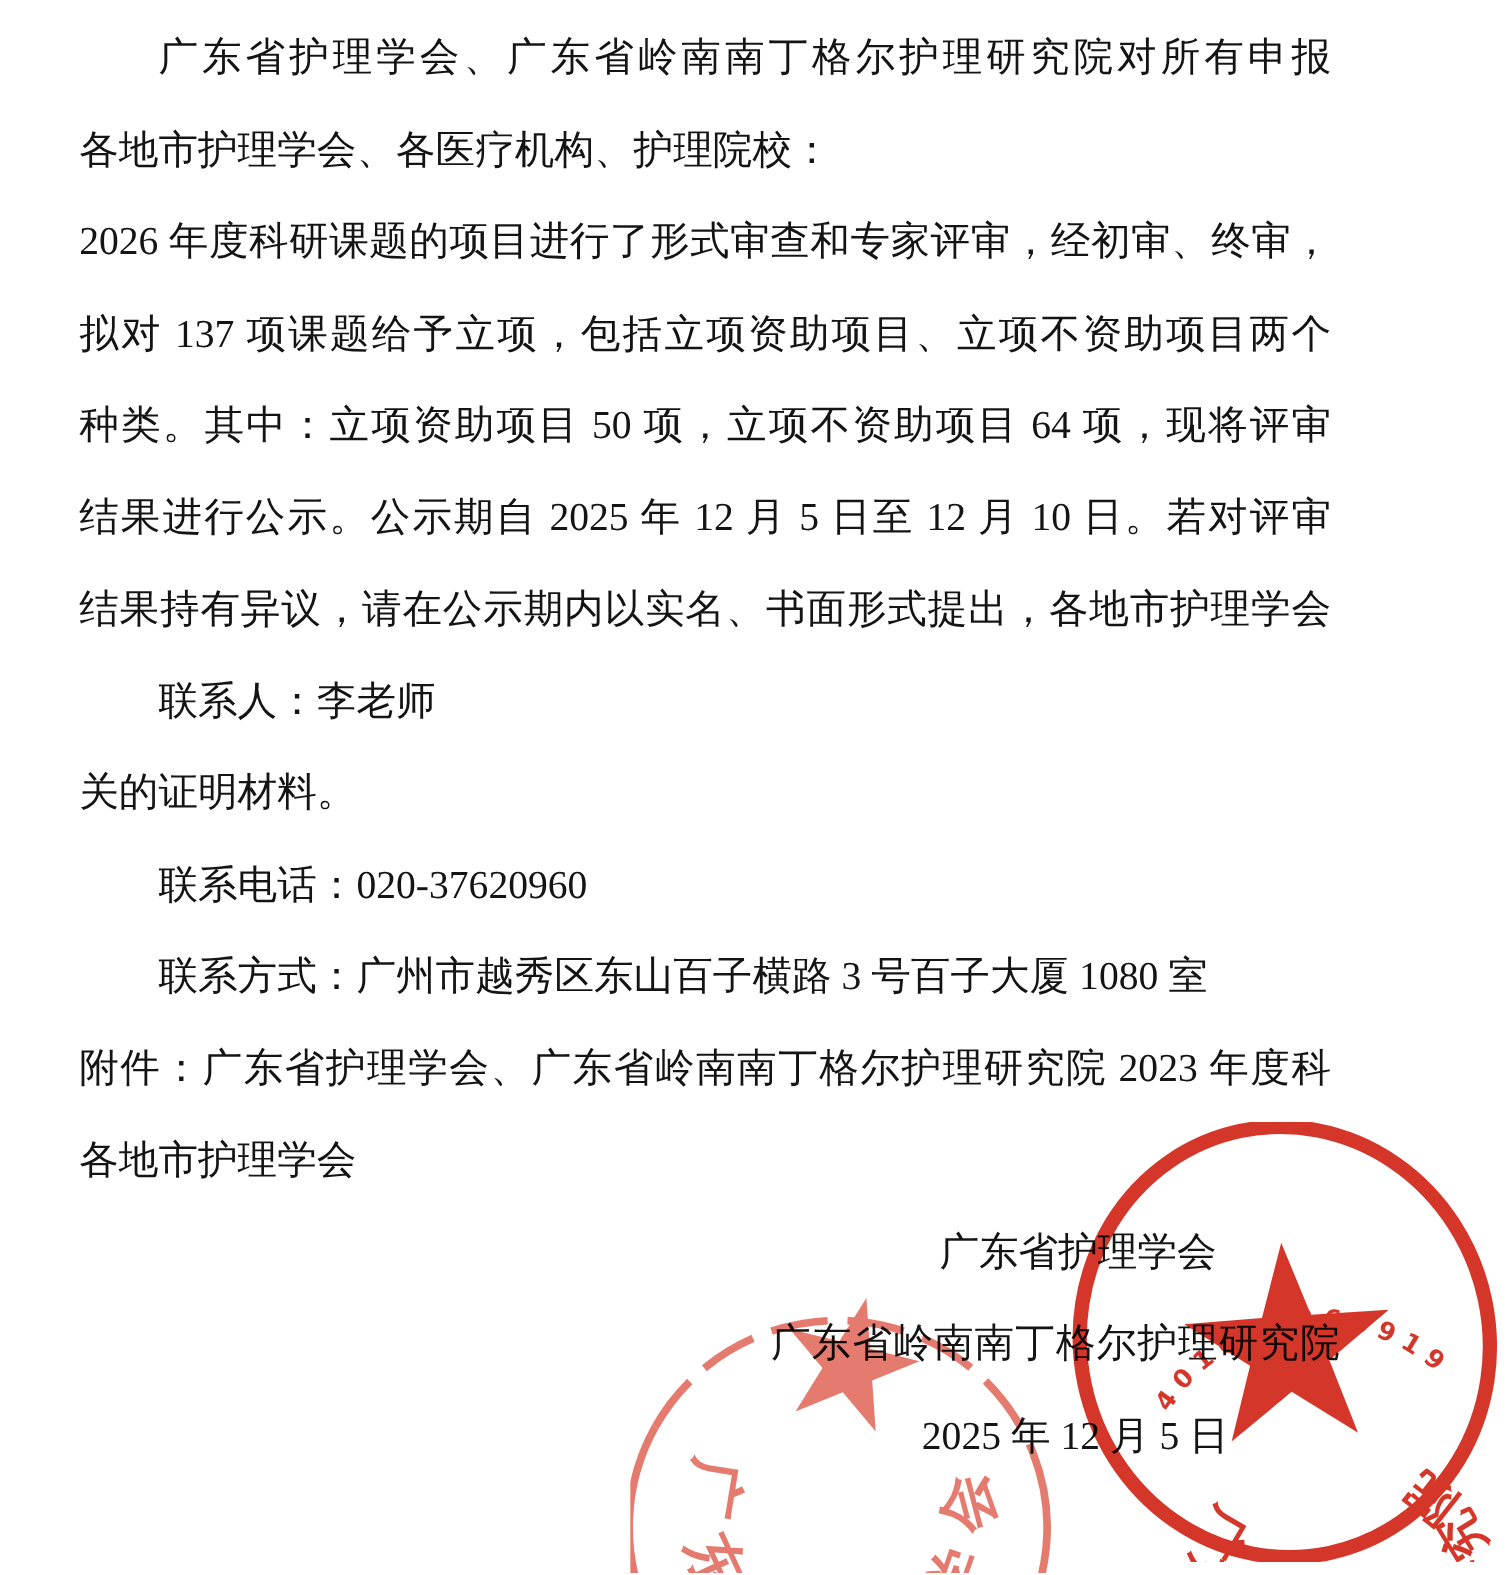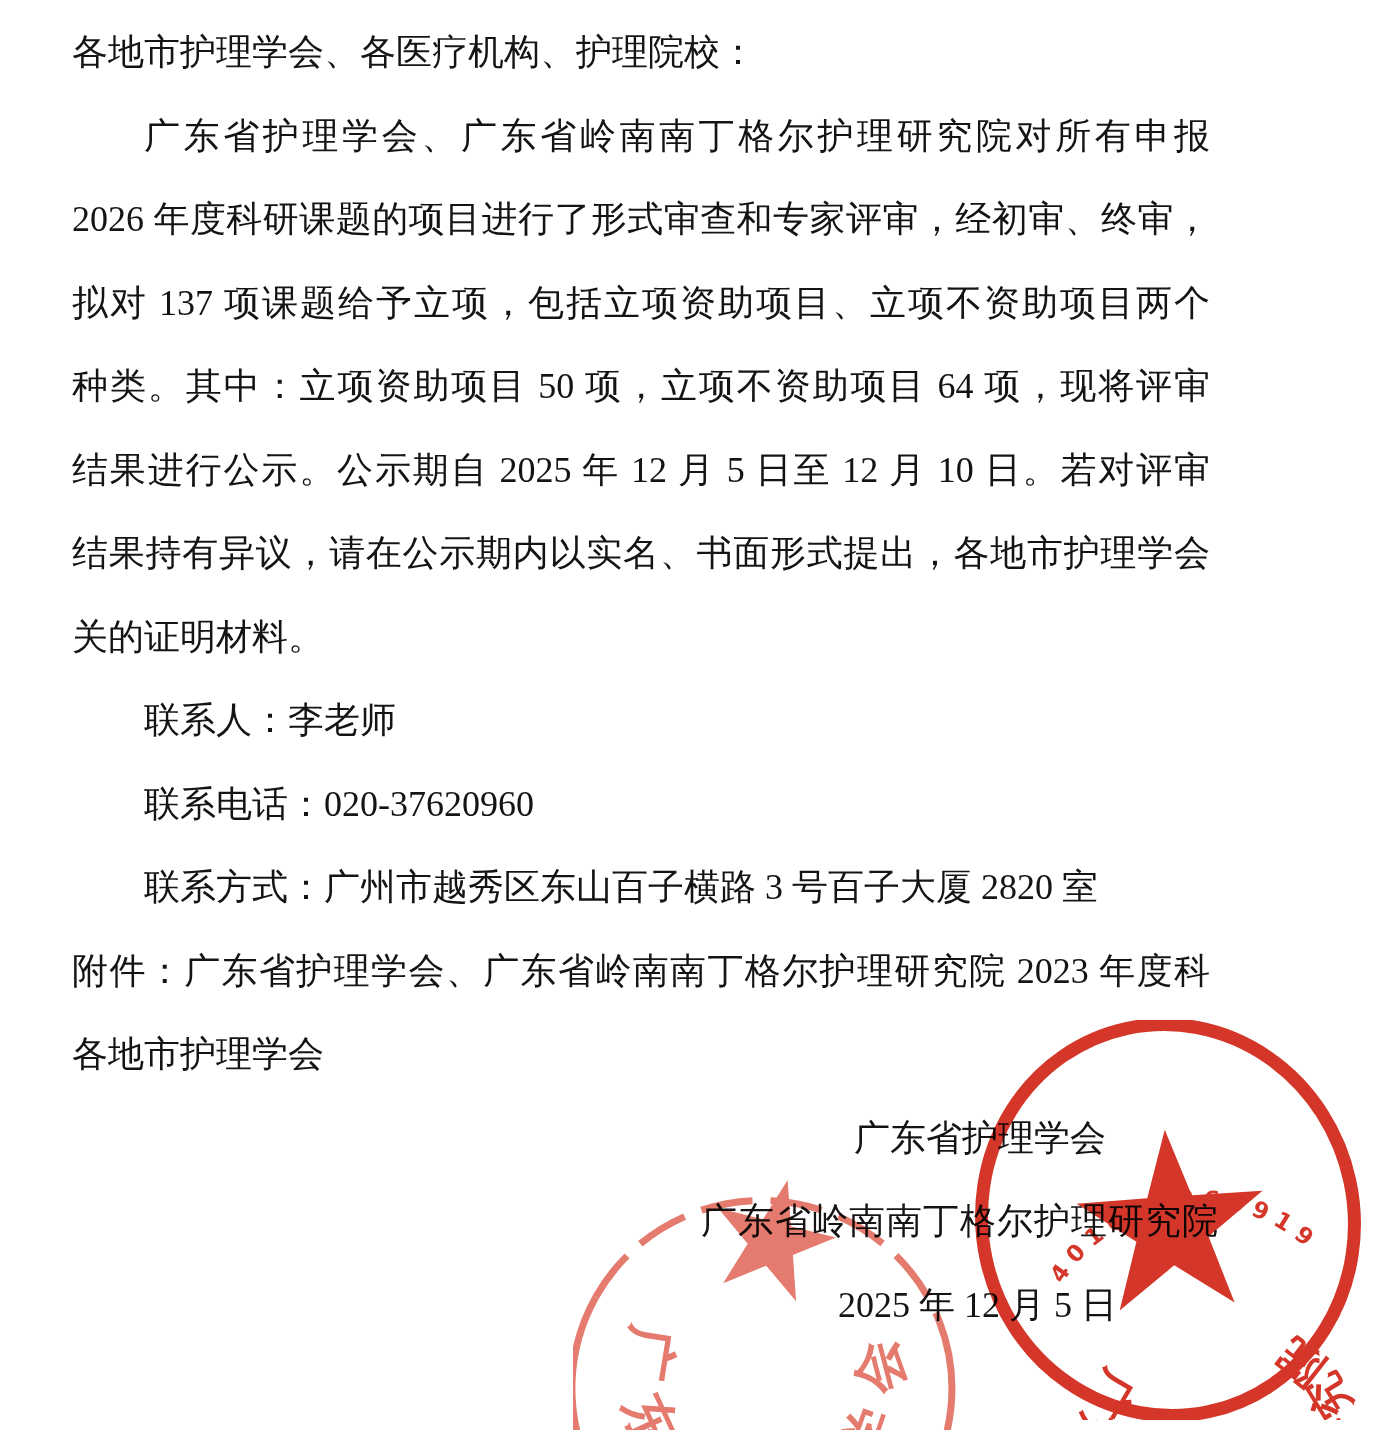--- a/index.html
+++ b/index.html
@@ -68,31 +68,31 @@
     font-size:23px;
     font-weight:bold;
     letter-spacing:8px;
     font-family:"DejaVu Sans","Liberation Sans",sans-serif;
   }
 </style>
 </head>
 <body>
 
 <div class="doc">
+  <div class="line indent fill">广东省护理学会、广东省岭南南丁格尔护理研究院对所有申报</div>
   <div class="line">各地市护理学会、各医疗机构、护理院校：</div>
-  <div class="line indent fill">广东省护理学会、广东省岭南南丁格尔护理研究院对所有申报</div>
   <div class="line fill">2026 年度科研课题的项目进行了形式审查和专家评审，经初审、终审，</div>
   <div class="line fill">拟对 137 项课题给予立项，包括立项资助项目、立项不资助项目两个</div>
   <div class="line fill">种类。其中：立项资助项目 50 项，立项不资助项目 64 项，现将评审</div>
   <div class="line fill">结果进行公示。公示期自 2025 年 12 月 5 日至 12 月 10 日。若对评审</div>
   <div class="line fill">结果持有异议，请在公示期内以实名、书面形式提出，各地市护理学会</div>
+  <div class="line indent">联系人：李老师</div>
   <div class="line">关的证明材料。</div>
-  <div class="line indent">联系人：李老师</div>
   <div class="line indent">联系电话：020-37620960</div>
-  <div class="line indent">联系方式：广州市越秀区东山百子横路 3 号百子大厦 2820 室</div>
+  <div class="line indent">联系方式：广州市越秀区东山百子横路 3 号百子大厦 1080 室</div>
   <div class="line fill">附件：广东省护理学会、广东省岭南南丁格尔护理研究院 2023 年度科</div>
   <div class="line">各地市护理学会</div>
   <div class="sig sig1">广东省护理学会</div>
   <div class="sig sig2">广东省岭南南丁格尔护理研究院</div>
   <div class="sig sig3">2025 年 12 月 5 日</div>
 </div>
 
 <svg class="stamp stamp-left" viewBox="0 0 400 400" aria-hidden="true">
   <g transform="rotate(4 200 200)">
     <path class="ring-l" d="M 27.8 279.4 A 190 188 0 1 0 372.2 279.4"></path>

